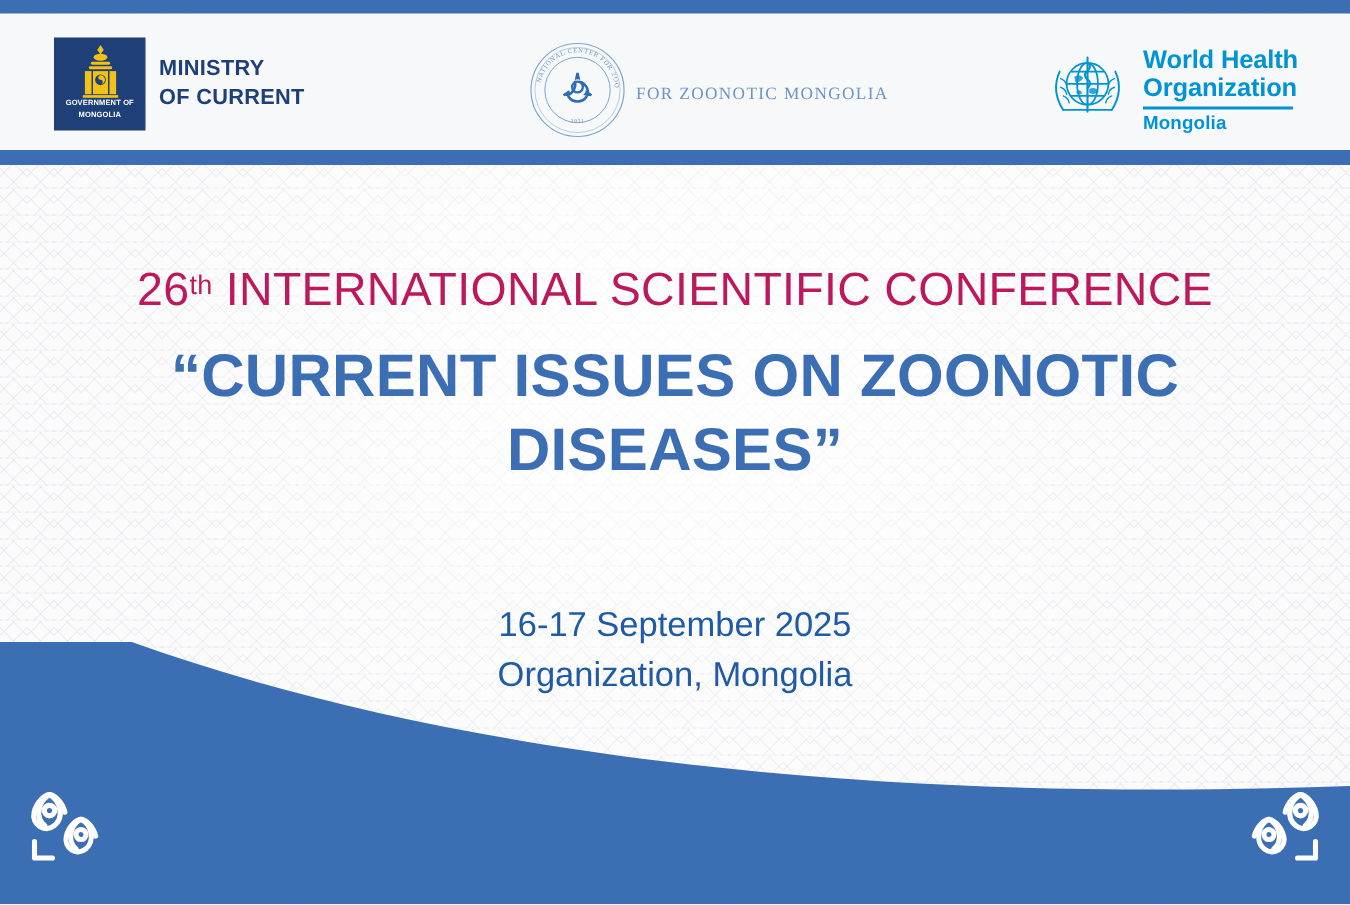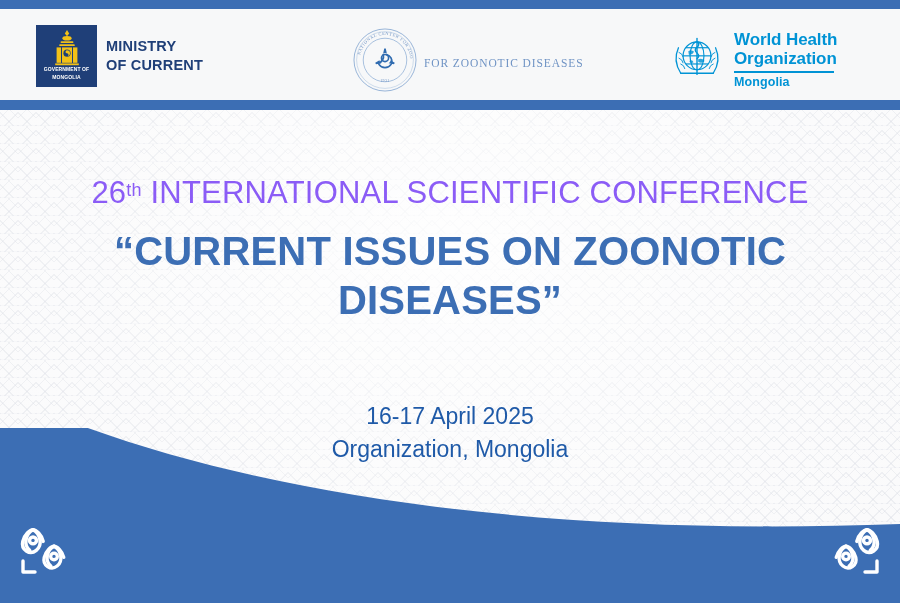--- a/index.html
+++ b/index.html
@@ -134,21 +134,21 @@
     color: #6f93c4;
     font-family: "Liberation Serif", serif;
     font-size: 11.5px;
     letter-spacing: 0.9px;
     line-height: 1.3;
   }
 
   
   .logo-who {
     position: absolute;
-    left: 668px; top: 19px;
+    left: 696px; top: 19px;
     display: flex;
     align-items: flex-start;
     gap: 8px;
   }
   .who-emblem { width: 58px; height: 58px; display:block; }
   .who-words { padding-top: 2px; }
   .who-name {
     color: #0093d5;
     font-size: 17px;
     font-weight: bold;
@@ -170,21 +170,21 @@
   
   .body-area {
     position: absolute;
     left: 0; top: 110px;
     width: 900px; height: 400px;
     z-index: 4;
     text-align: center;
   }
   .conf-line {
     margin-top: 65px;
-    color: #8b5cf6;
+    color: #be185d;
     font-size: 31px;
     font-weight: normal;
     letter-spacing: 0.2px;
     white-space: nowrap;
   }
   .conf-line .ord {
     font-size: 18px;
     vertical-align: 7px;
   }
   .conf-title {
@@ -284,21 +284,21 @@
             <path d="M-9.2,9.6 a11,11 0 0 0 18.4,0"></path>
           </g>
           <g fill="#2f6bb0">
             <path d="M-1.2,-14.4 a7.4,7.4 0 0 1 2.4,0 l1.6,7.4 a6,6 0 0 0 -5.6,0 z"></path>
             <path d="M-13.6,9.4 a7.4,7.4 0 0 1 -1.2,-2.1 l6.4,-4.1 a6,6 0 0 0 2.8,4.8 z"></path>
             <path d="M14.8,7.3 a7.4,7.4 0 0 1 -1.2,2.1 l-8,-1.4 a6,6 0 0 0 2.8,-4.8 z"></path>
           </g>
         </g>
       </svg>
       <div class="ncz-words">
-        <div class="ncz-line2">FOR ZOONOTIC DISEASES</div>
+        <div class="ncz-line2">FOR ZOONOTIC MONGOLIA</div>
       </div>
     </div>
 
     <div class="logo-who">
       <svg class="who-emblem" viewBox="0 0 100 100">
         <g stroke="#0093d5" fill="none" stroke-width="2">
           <circle cx="50" cy="48" r="24"></circle>
           <ellipse cx="50" cy="48" rx="12" ry="24"></ellipse>
           <line x1="26" y1="48" x2="74" y2="48"></line>
           <path d="M31,34 h38"></path>
@@ -334,21 +334,21 @@
         <div class="who-country">Mongolia</div>
       </div>
     </div>
 
   </div>
 
   <div class="body-area">
     <div class="conf-line"><span>26</span><span class="ord">th</span><span> INTERNATIONAL SCIENTIFIC CONFERENCE</span></div>
     <div class="conf-title">“CURRENT ISSUES ON ZOONOTIC DISEASES”</div>
     <div class="conf-when">
-      <div>16-17 April 2025</div>
+      <div>16-17 September 2025</div>
       <div>Organization, Mongolia</div>
     </div>
   </div>
 
   <svg class="wave" viewBox="0 0 900 175" preserveAspectRatio="none">
     <path d="M0,0 C220,86 520,126 900,112 L900,175 L0,175 Z" fill="#e2e3e0"></path>
     <path d="M0,-36 C210,62 520,110 900,96 L900,175 L0,175 Z" fill="#3c6eb4"></path>
   </svg>
 
   <svg class="ornament ornament-left" width="70" height="58" viewBox="0 0 70 58">

